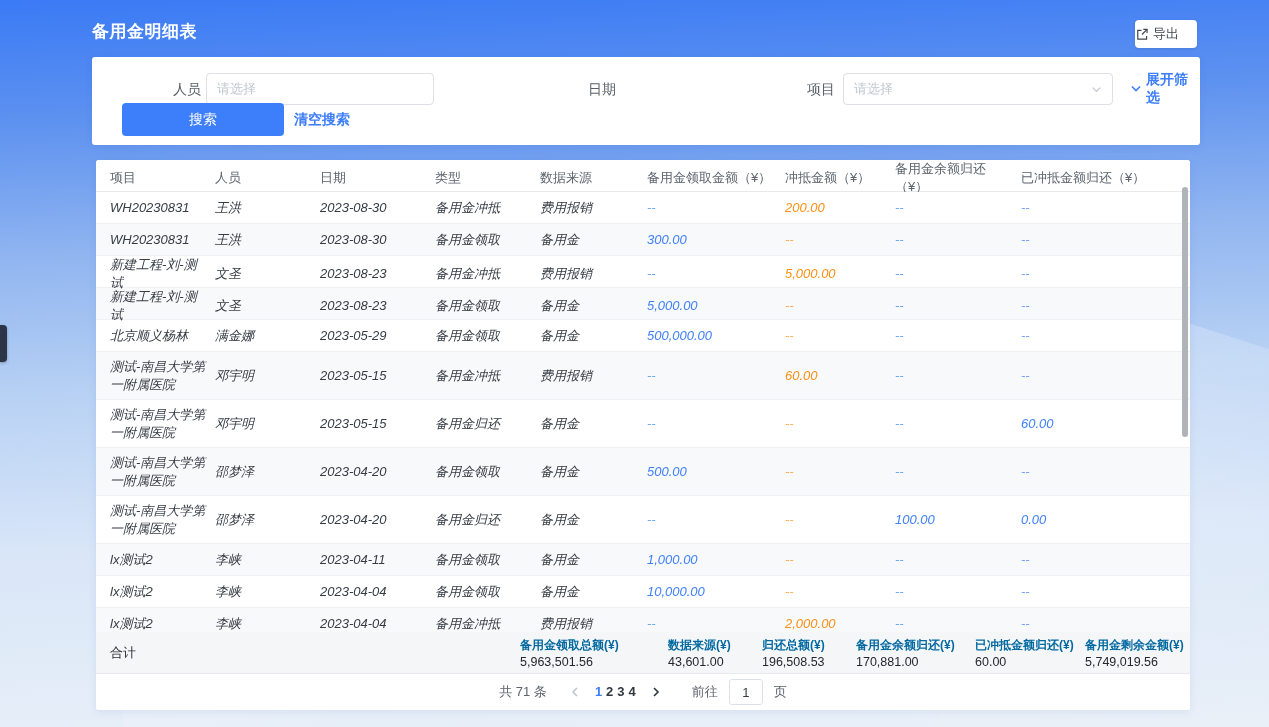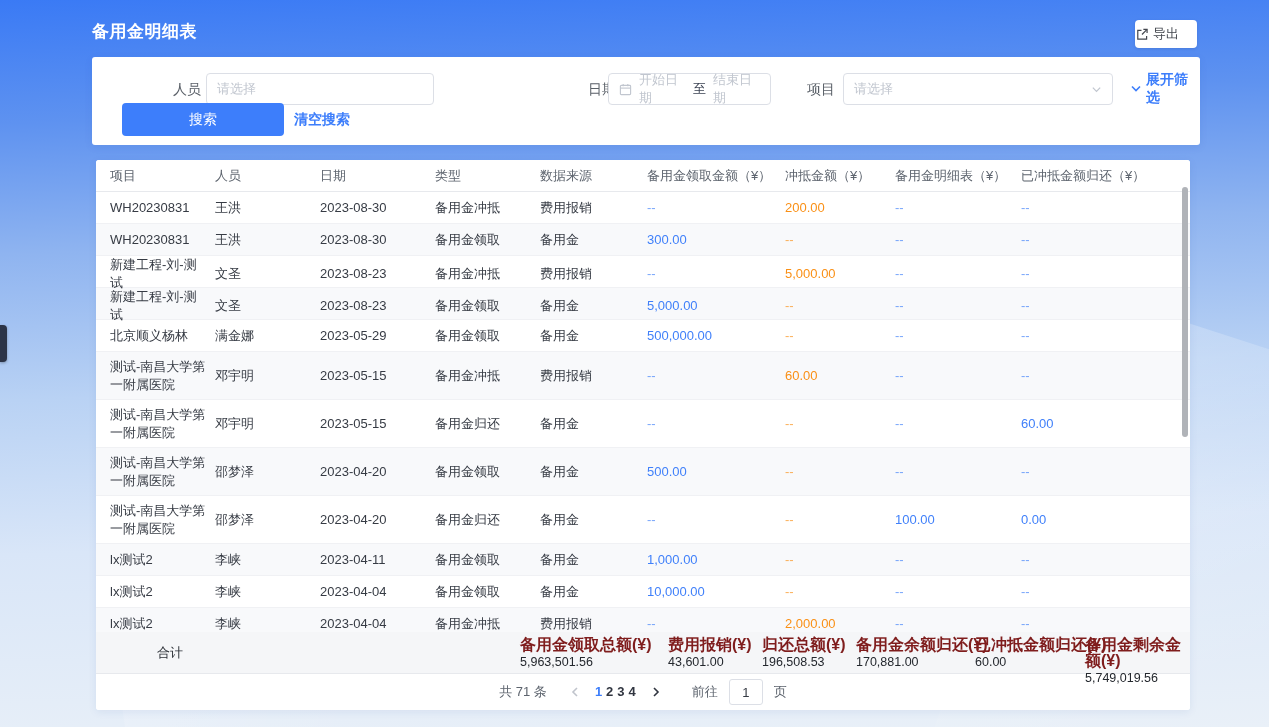--- a/index.html
+++ b/index.html
@@ -46,35 +46,35 @@
     border:none; border-radius:4px; color:#fff; font-size:14px; cursor:pointer; font-family:inherit; }
   .clear-link { position:absolute; left:202px; top:46px; height:33px; line-height:33px;
     color:#3d7efb; font-size:14px; font-weight:bold; cursor:pointer; text-decoration:none; }
 
   
   .table-card { position:absolute; left:96px; top:160px; width:1094px; height:550px;
     background:#fff; border-radius:3px; box-shadow:0 2px 8px rgba(31,65,140,.08); overflow:hidden; }
   .grid { display:grid; grid-template-columns:105px 105px 115px 105px 107px 138px 110px 126px 1fr;
     padding-left:14px; padding-right:8px; align-items:center; }
   .t-header { height:32px; border-bottom:1px solid #e7e9ed; font-size:13px; color:#5d646e; background:#fff; }
-  .t-body { height:440px; overflow:hidden; position:relative; }
+  .t-body { height:440px; overflow:hidden; position:relative;font-style:italic; }
   .trow { border-bottom:1px solid #f0f1f4; font-size:13px; color:#363b44; background:#fff; }
   .trow.alt { background:#f8f9fb; }
   .trow.short { height:32px; }
   .trow.tall { height:48px; }
   .trow .c, .t-header .c { padding-right:8px; line-height:18px; }
   .v-blue { color:#4080fa; }
   .v-orange { color:#fa9016; }
   .dim { opacity:.7; }
 
   
   .t-summary { position:relative; height:42px; background:#f5f6f8; border-bottom:1px solid #e7e9ed; }
-  .sum-total { position:absolute; left:14px; top:0; line-height:42px; font-size:13px; color:#2b2f36;margin-left:47px; }
+  .sum-total { position:absolute; left:14px; top:0; line-height:42px; font-size:13px; color:#2b2f36; }
   .sum-col { position:absolute; top:5px; }
-  .sum-col .sum-l { display:block; font-size:16px; font-weight:bold; color:#7f1d1d; line-height:16px; }
+  .sum-col .sum-l { display:block; font-size:12px; font-weight:bold; color:#0369a1; line-height:16px; }
   .sum-col .sum-v { display:block; font-size:12.5px; color:#24282e; line-height:16px; margin-top:1px; }
   .sum-col:nth-of-type(1) { left:424px; } .sum-col:nth-of-type(2) { left:572px; }
   .sum-col:nth-of-type(3) { left:666px; } .sum-col:nth-of-type(4) { left:760px; }
   .sum-col:nth-of-type(5) { left:879px; } .sum-col:nth-of-type(6) { left:989px; }
 
   
   .t-pager { height:36px; display:flex; align-items:center; justify-content:center; gap:6px;
     font-size:13px; color:#5d646e; background:#fff; }
   .pg-total { margin-right:10px; }
   .pg-arrow { width:24px; height:24px; display:flex; align-items:center; justify-content:center; cursor:pointer; }
@@ -113,32 +113,20 @@
 </button>
 
 <div class="filter-card">
   <div class="f-row1">
     <span class="f-label lbl-person">人员</span>
     <div class="f-box box-person">
       <span class="ph">请选择</span>
     </div>
 
     <span class="f-label lbl-date">日期</span>
-    <div class="f-box box-date">
-      <span>
-        <svg width="13" height="13" viewBox="0 0 14 14" fill="none" stroke="#c1c6cf" stroke-width="1.2">
-          <rect x="1.5" y="2.5" width="11" height="10" rx="1"></rect>
-            <path d="M1.5 5.5 H12.5"></path>
-            <path d="M4.5 1 V3.5 M9.5 1 V3.5"></path>
-        </svg>
-      </span>
-      <span class="ph">开始日期</span>
-      <span class="to">至</span>
-      <span class="ph">结束日期</span>
-    </div>
 
     <span class="f-label lbl-project">项目</span>
     <div class="f-box box-project">
       <span class="ph">请选择</span>
       <span>
         <svg width="11" height="11" viewBox="0 0 12 12" fill="none" stroke="#c1c6cf" stroke-width="1.4">
           <path d="M2 4 L6 8 L10 4"></path>
         </svg>
       </span>
     </div>
@@ -159,21 +147,21 @@
 
 <div class="table-card">
   <div class="t-header grid" id="thead">
       <span class="c">项目</span>
       <span class="c">人员</span>
       <span class="c">日期</span>
       <span class="c">类型</span>
       <span class="c">数据来源</span>
       <span class="c">备用金领取金额（¥）</span>
       <span class="c">冲抵金额（¥）</span>
-      <span class="c">备用金明细表（¥）</span>
+      <span class="c">备用金余额归还（¥）</span>
       <span class="c">已冲抵金额归还（¥）</span>
     </div>
   <div class="t-body" id="tbody">
       <div class="trow grid short">
         <span class="c">WH20230831</span>
         <span class="c">王洪</span>
         <span class="c">2023-08-30</span>
         <span class="c">备用金冲抵</span>
         <span class="c">费用报销</span>
         <span class="c v-blue dim">--</span>
@@ -303,21 +291,21 @@
         <span class="c v-blue dim">--</span>
       </div>
     </div>
 
   <div class="t-summary">
     <span class="sum-total">合计</span>
     <span id="sumcols"><span class="sum-col">
           <span class="sum-l">备用金领取总额(¥)</span>
           <span class="sum-v">5,963,501.56</span>
         </span><span class="sum-col">
-          <span class="sum-l">费用报销(¥)</span>
+          <span class="sum-l">数据来源(¥)</span>
           <span class="sum-v">43,601.00</span>
         </span><span class="sum-col">
           <span class="sum-l">归还总额(¥)</span>
           <span class="sum-v">196,508.53</span>
         </span><span class="sum-col">
           <span class="sum-l">备用金余额归还(¥)</span>
           <span class="sum-v">170,881.00</span>
         </span><span class="sum-col">
           <span class="sum-l">已冲抵金额归还(¥)</span>
           <span class="sum-v">60.00</span>

